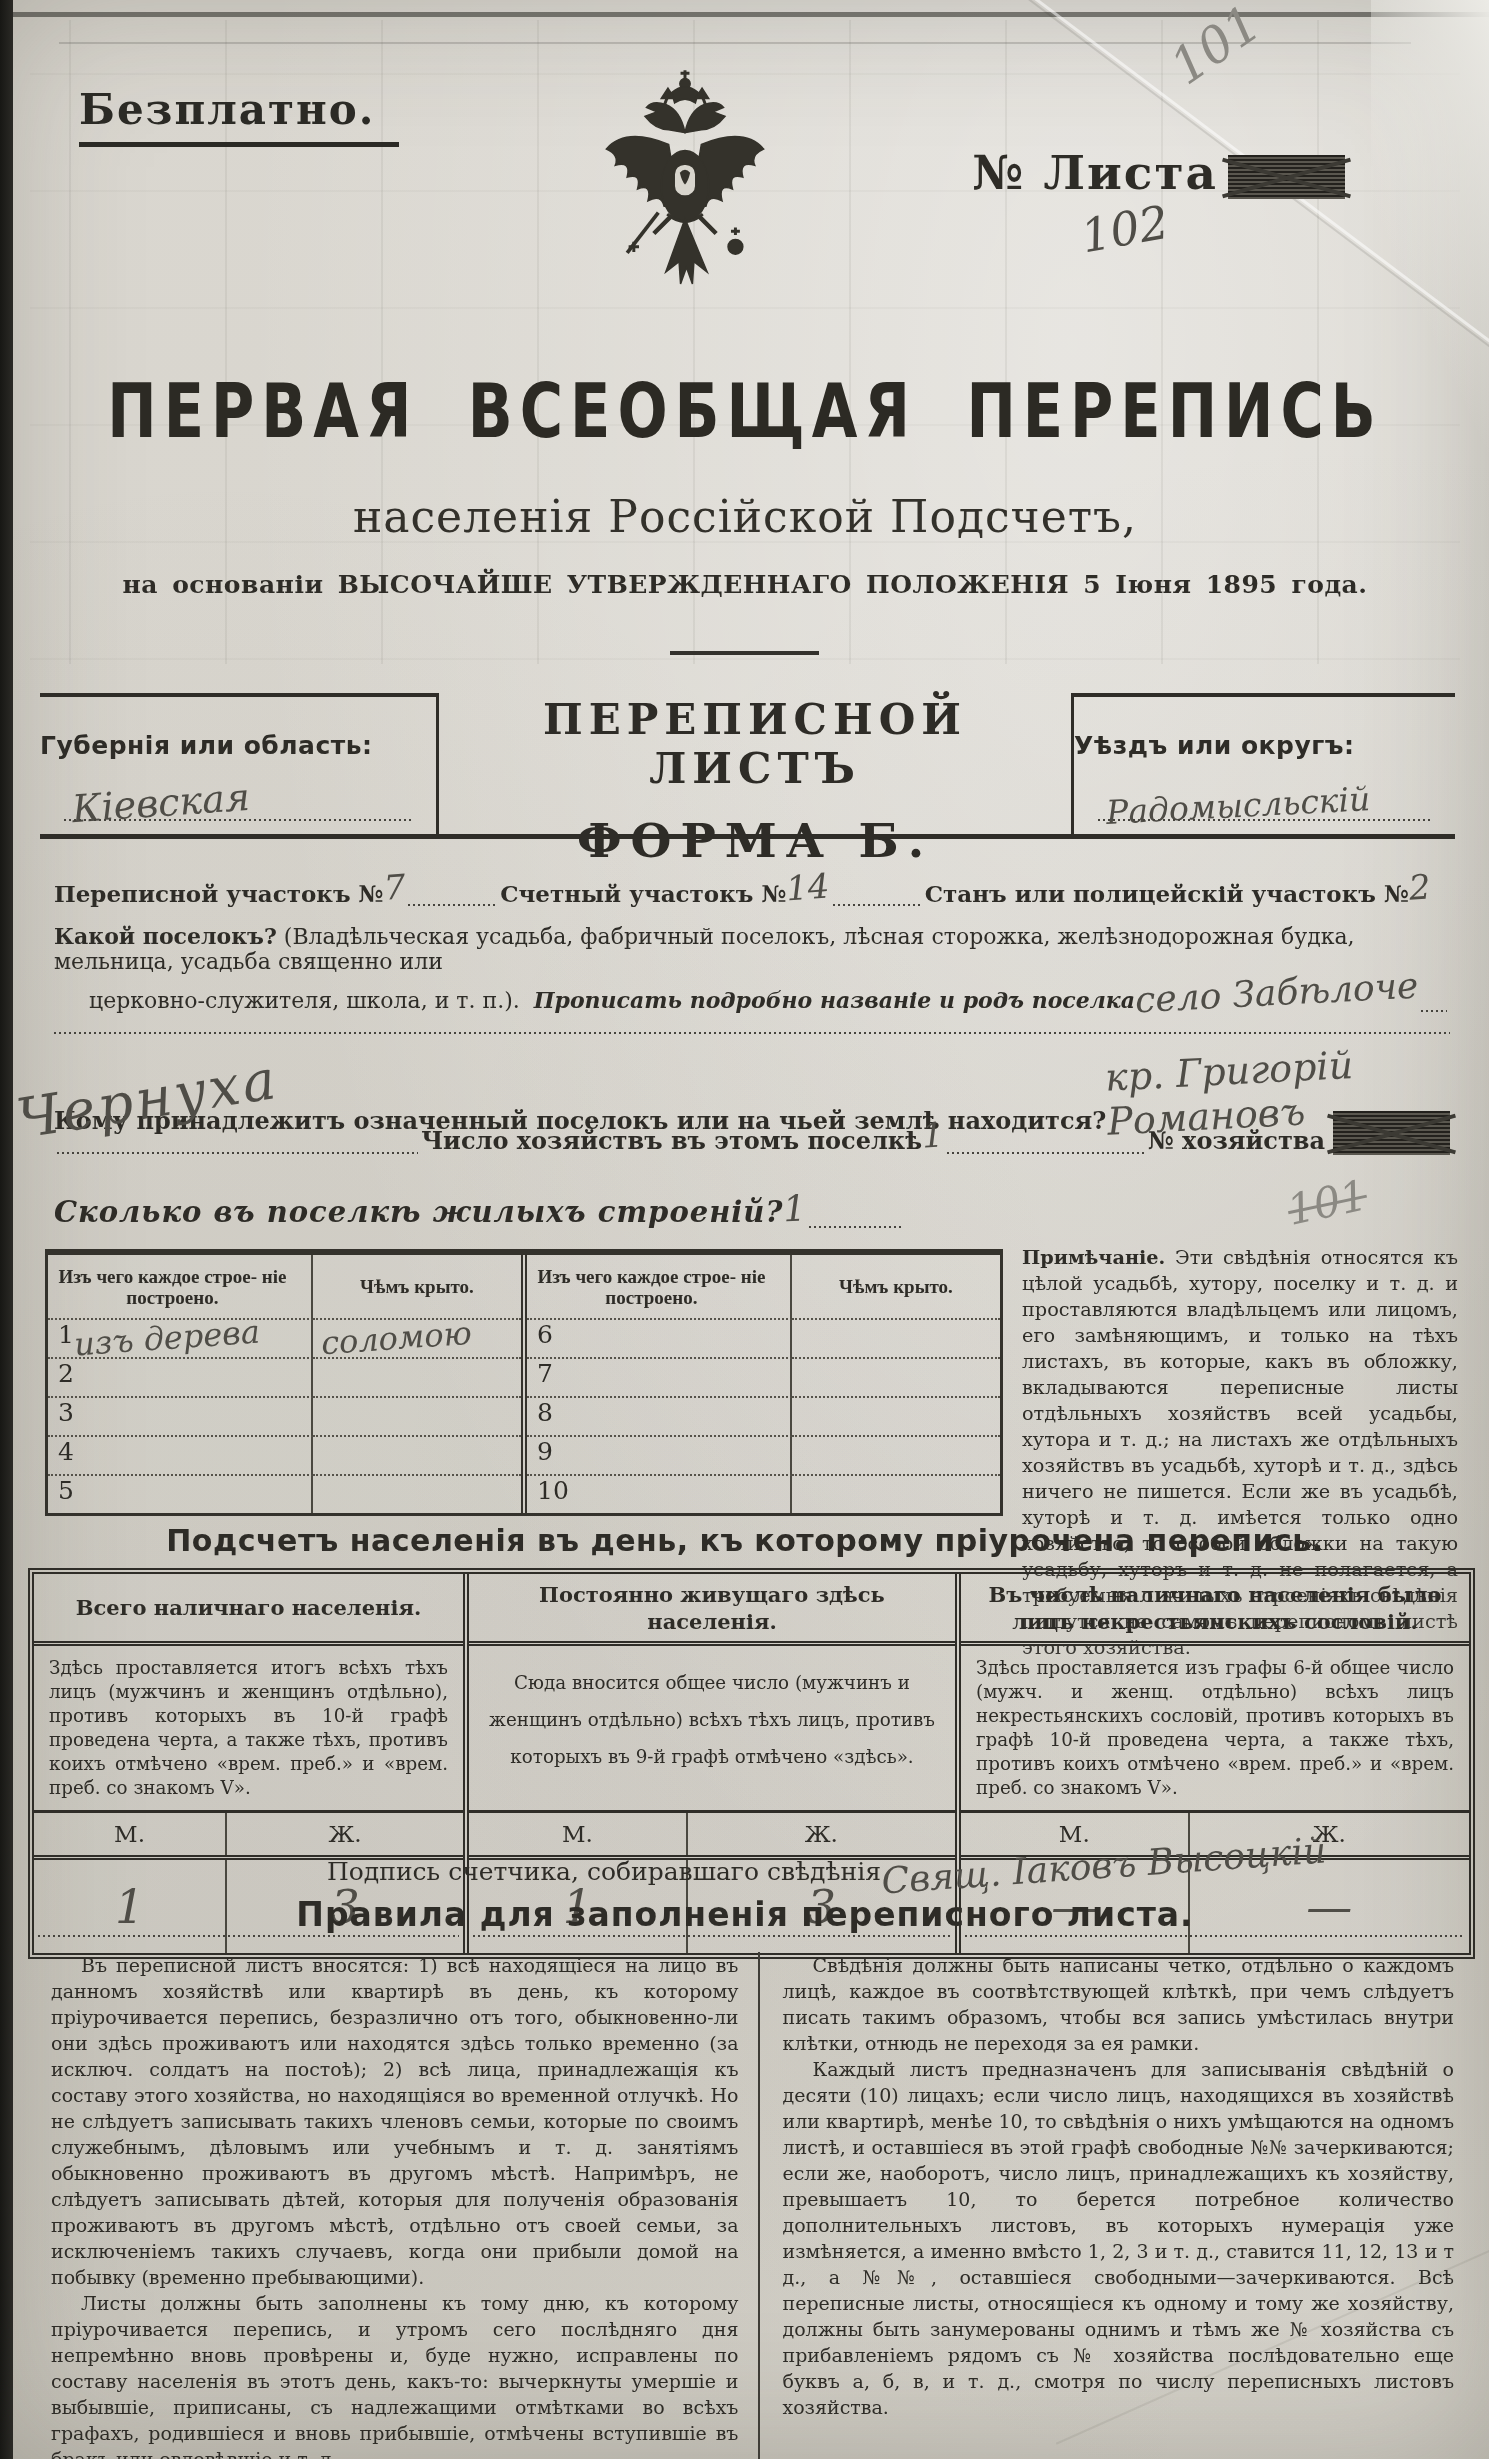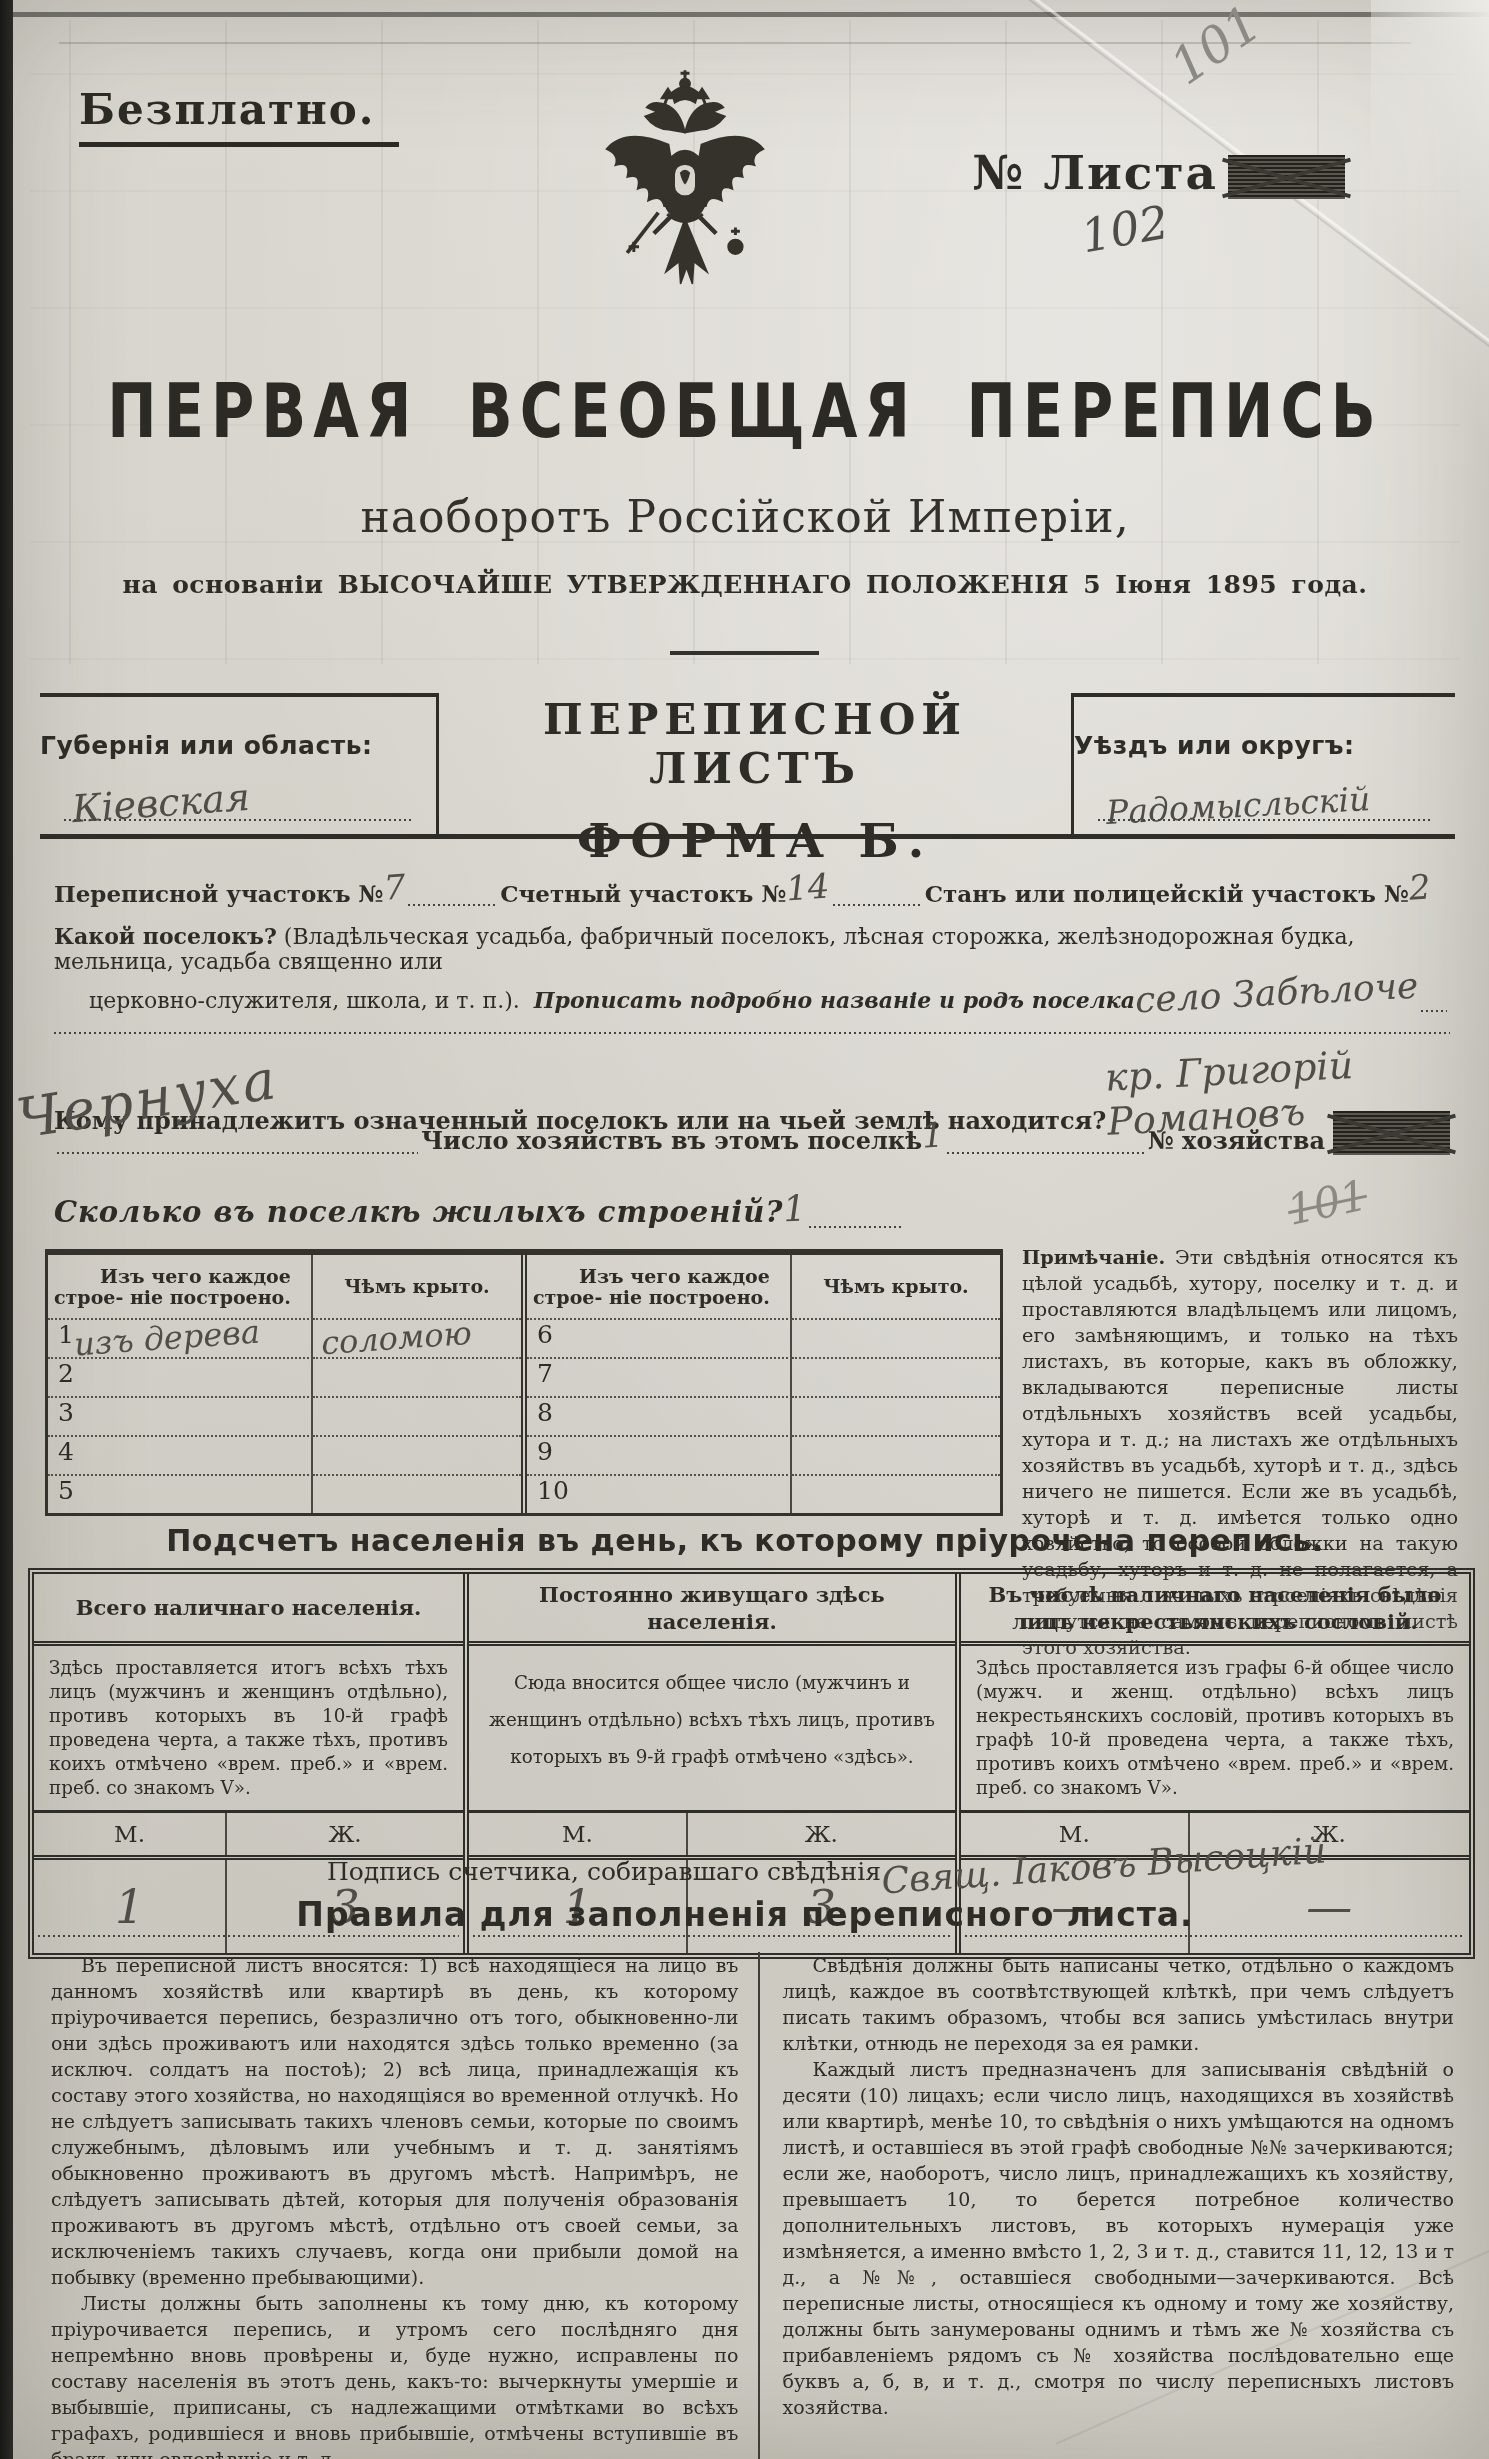--- a/index.html
+++ b/index.html
@@ -71,21 +71,21 @@
   .chern{left:16px;top:1067px;font-size:55px;transform:rotate(-9deg);letter-spacing:3px;}
   .crossedno{left:1287px;top:1178px;font-size:42px;transform:rotate(-12deg);}
   .buildq{left:54px;top:1188px;width:851px;}
   .buildq b{font-style:italic;font-size:29px;letter-spacing:1px;}
   
   .btable{left:45px;top:1249px;width:952px;border:3px solid #34322c;border-top-width:6px;display:flex;background:rgba(255,255,255,.06);}
   .bhalf{width:50%;display:grid;grid-template-columns:56% 44%;}
   .bhalf.right{border-left:6px double #34322c;}
   .bcell{border-bottom:2px dotted #55524a;min-height:37px;position:relative;font-size:24px;}
   .bcell.mat{border-right:2px solid #4a4840;padding-left:6px;}
-  .bhead{min-height:59px;font-size:19px;font-weight:bold;text-align:right;display:flex;align-items:center;justify-content:center;padding:2px 20px;line-height:21px;}
+  .bhead{min-height:59px;font-size:19px;font-weight:bold;text-align:center;display:flex;align-items:center;justify-content:center;padding:2px 20px;line-height:21px;font-family:Liberation Serif, serif;}
   .rn{font-size:25px;padding-left:4px;}
   .bcell .hw{position:absolute;left:26px;bottom:0;font-size:32px;white-space:nowrap;transform:rotate(-4deg);}
   .bcell.roof .hw{left:8px;}
   .note{left:1022px;top:1245px;width:436px;font-size:19.3px;line-height:26px;text-align:justify;}
   
   .cthead{left:0;width:100%;top:1523px;text-align:center;font-weight:bold;font-size:30px;letter-spacing:0.5px;}
   .ctable{left:28px;top:1568px;width:1435px;display:flex;border:6px double #2f2d28;background:rgba(255,255,255,.05);}
   .cgroup{display:flex;flex-direction:column;}
   .cg1{flex:0 0 429px;} .cg2{flex:0 0 486px;border-left:6px double #2f2d28;} .cg3{flex:1 1 auto;border-left:6px double #2f2d28;}
   .gtitle{min-height:63px;display:flex;align-items:center;justify-content:center;text-align:center;
@@ -159,21 +159,21 @@
   </div>
 
   <div class="abs sheetno">
     <span>№ Листа</span>
     <span class="hatch"></span>
   </div>
   <div class="abs hw sheetval">102</div>
   <div class="abs pencil corner101">101</div>
 
   <div class="abs title sans"><span>ПЕРВАЯ ВСЕОБЩАЯ ПЕРЕПИСЬ</span></div>
-  <div class="abs subtitle">наоборотъ Россійской Имперіи,</div>
+  <div class="abs subtitle">населенія Россійской Подсчетъ,</div>
   <div class="abs basis">на основаніи ВЫСОЧАЙШЕ УТВЕРЖДЕННАГО ПОЛОЖЕНІЯ 5 Іюня 1895 года.</div>
   <div class="abs midrule"></div>
 
   <div class="abs fhdr">
     <div class="box-l">
       <div class="lbl sans">Губернія или область:</div>
       <div class="fill-line">
         <span class="hw" style="font-size:38px;transform:rotate(-4deg);">Кіевская</span>
         <span class="dotline"></span>
       </div>

